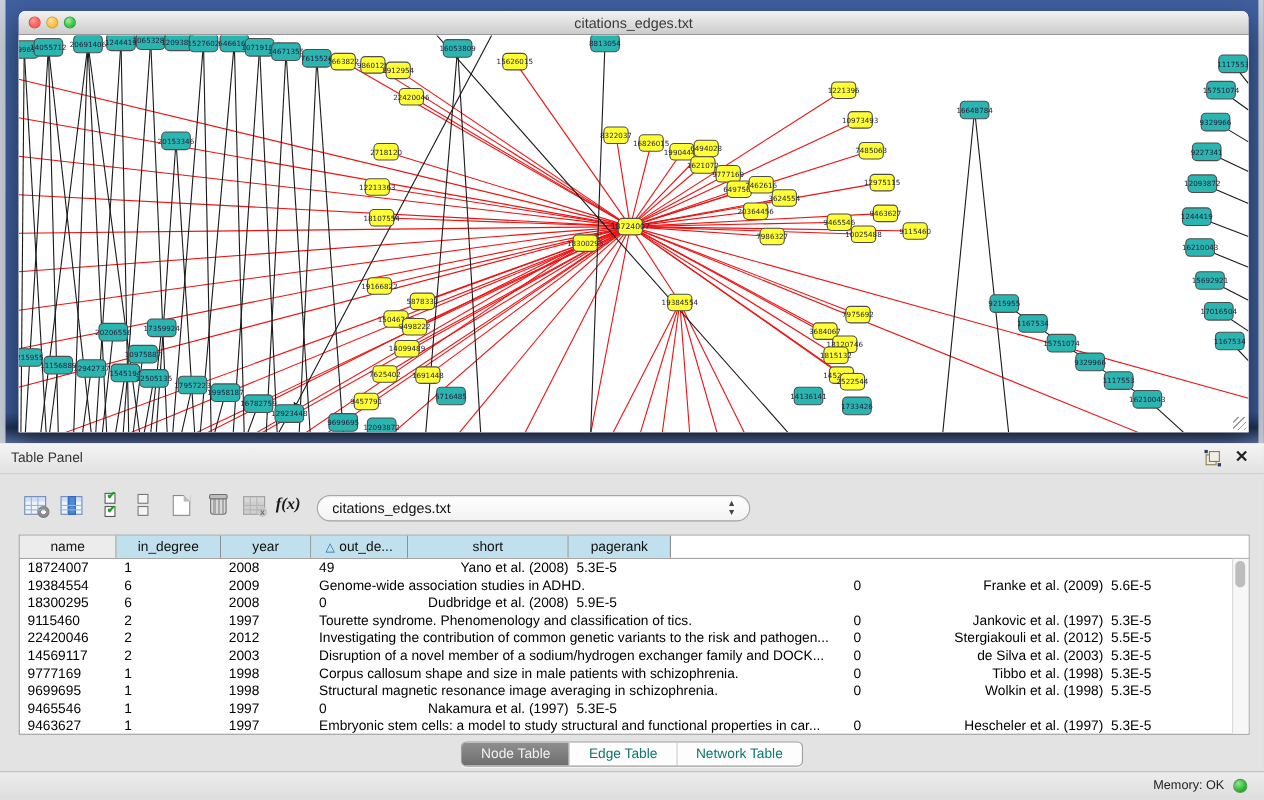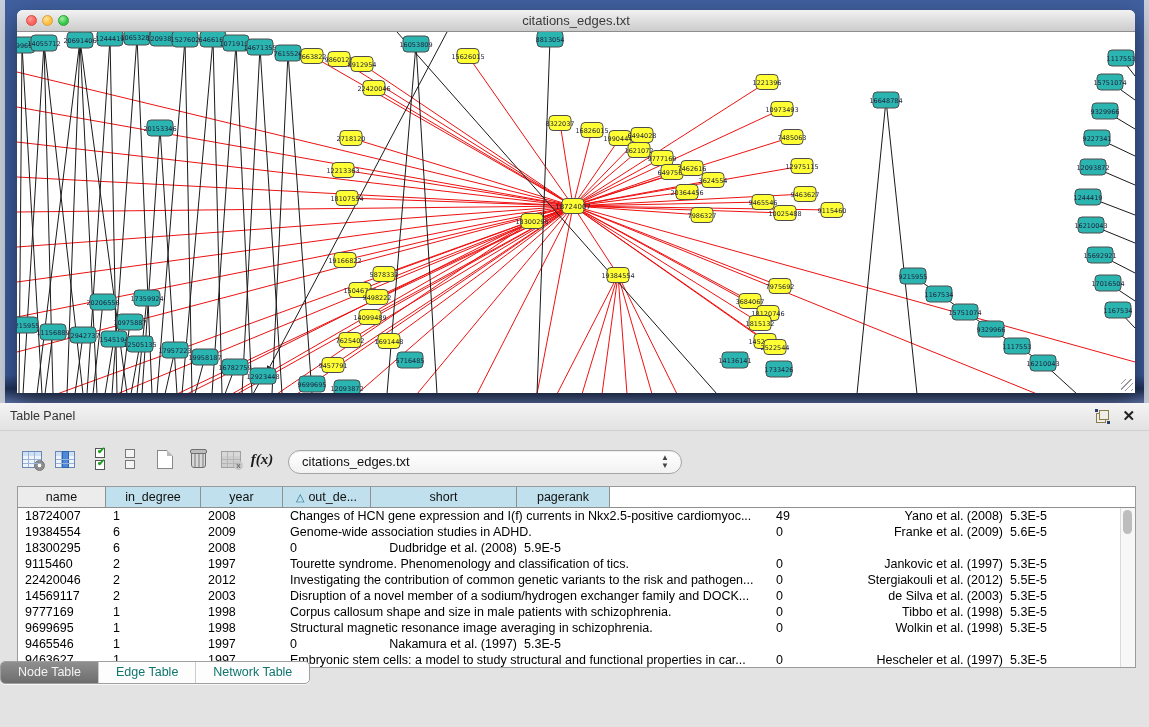--- a/index.html
+++ b/index.html
@@ -58,21 +58,21 @@
   .th.gray{background:#ececec;}
   .th .sort{color:#1f6f96;font-size:11px;margin-right:4px;}
   .tbody{position:absolute;left:0;top:21px;right:14px;bottom:0;overflow:hidden;}
   .tr{display:flex;height:16px;line-height:16px;font-size:12.5px;color:#000;}
   .td{box-sizing:border-box;padding-left:7px;white-space:nowrap;overflow:hidden;}
   .td.center{text-align:right;padding-left:0;}
   .vscroll{position:absolute;right:0;top:21px;bottom:0;width:14px;background:#f7f7f7;border-left:1px solid #dadada;}
   .vthumb{position:absolute;left:2px;top:2px;width:9px;height:24px;border-radius:5px;background:#bdbdbd;}
 
   
-  .tabbar{position:absolute;left:0;top:258px;width:100%;display:flex;}
+  .tabbar{position:absolute;left:0;top:271px;width:100%;display:flex;justify-content:center;}
   .seg{display:flex;border:1px solid #9f9f9f;border-radius:5px;overflow:hidden;height:21px;
        background:#fdfdfd;box-shadow:0 1px 0 rgba(255,255,255,.7);}
   .seg .tab{border:none;background:transparent;font-family:"Liberation Sans",sans-serif;
        font-size:12.5px;padding:0 17px;color:#0f766e;line-height:21px;border-right:1px solid #cccccc;cursor:default;}
   .seg .tab:last-child{border-right:none;}
   .seg .tab.active{background:linear-gradient(#8f8f8f,#6d6d6d);color:#f2f2f2;}
 
   
   .statusbar{position:absolute;left:0;bottom:0;width:100%;height:26px;
     background:linear-gradient(#ededed,#dddddd);border-top:1px solid #bfbfbf;box-sizing:border-box;}
@@ -529,21 +529,20 @@
         <div class="th" style="width: 93px;">
           <span>pagerank</span>
         </div>
         <div class="th gray" style="flex: 1 1 0%; background: rgb(255, 255, 255); border-right: none;"></div>
       </div>
     <div class="tbody" id="tbody">
         <div class="tr">
           <div class="td" style="width: 88px;">18724007</div>
           <div class="td" style="width: 95px;">1</div>
           <div class="td" style="width: 82px;">2008</div>
-          <div class="td" style="width: 486px;">Changes of HCN gene expression and I(f) currents in Nkx2.5-positive cardiomyoc...</div>
           <div class="td" style="width: 88px;">49</div>
           <div class="td center" style="width: 146px;">Yano et al. (2008)</div>
           <div class="td" style="width: 93px;">5.3E-5</div>
         </div>
         <div class="tr">
           <div class="td" style="width: 88px;">19384554</div>
           <div class="td" style="width: 95px;">6</div>
           <div class="td" style="width: 82px;">2009</div>
           <div class="td" style="width: 486px;">Genome-wide association studies in ADHD.</div>
           <div class="td" style="width: 88px;">0</div>
@@ -627,13 +626,17 @@
   </div>
 
   <div class="tabbar">
     <div class="seg">
       <button class="tab active">Node Table</button>
       <button class="tab">Edge Table</button>
       <button class="tab">Network Table</button>
     </div>
   </div>
 
+  <div class="statusbar">
+    <span class="mem-label">Memory: OK</span>
+    <span class="mem-dot"></span>
+  </div>
 </div>
 
 </body></html>

